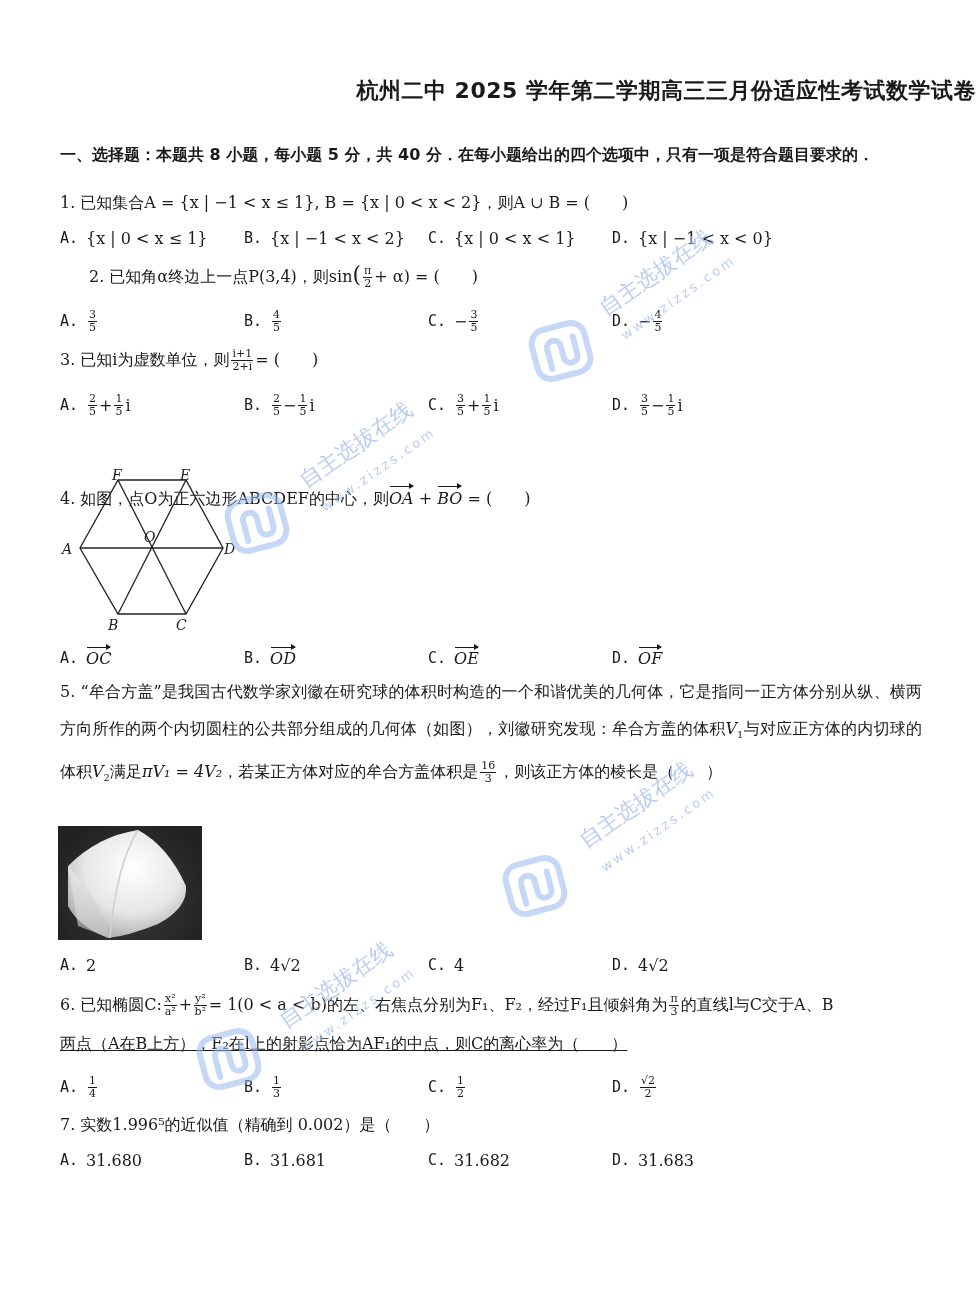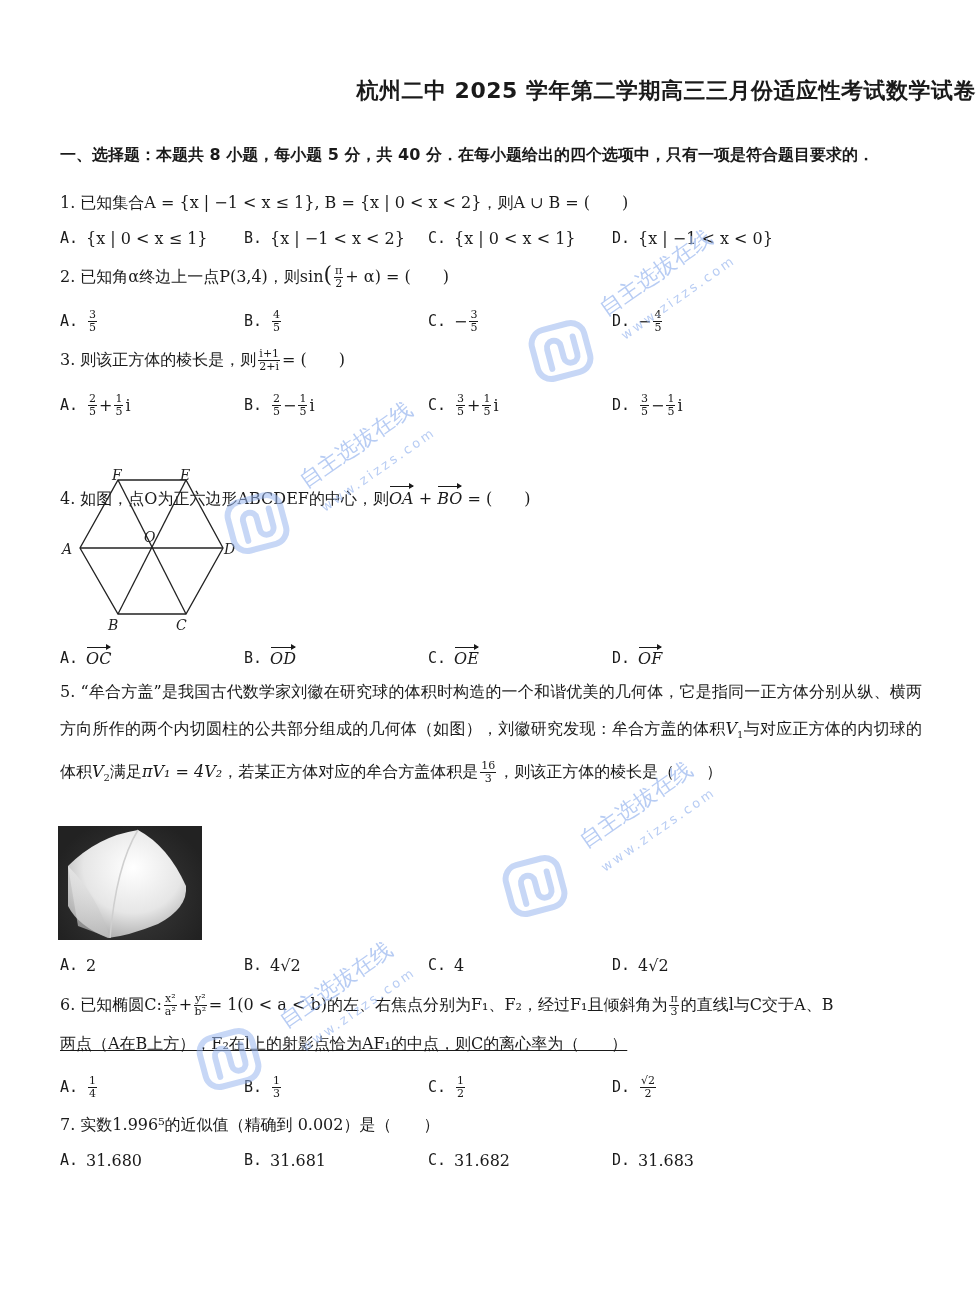--- a/index.html
+++ b/index.html
@@ -62,21 +62,21 @@
   <div class="opt o2">
       <span class="lbl">C.</span>
       <span>{x | 0 &lt; x &lt; 1}</span>
     </div>
   <div class="opt o3">
       <span class="lbl">D.</span>
       <span>{x | −1 &lt; x &lt; 0}</span>
     </div>
 </div>
 
-<div class="line" style="top:264px;">
+<div class="line" style="top:264px;margin-left:29px;">
   <span>2.</span>
   <span>已知角α终边上一点P(3,4)，则sin</span><span style="font-size:22px;">(</span><span class="frac">
       <span class="num">π</span>
       <span>2</span>
     </span><span>+ α) = (　　)</span>
 </div>
 <div class="opts" style="top:306px;">
   <div class="opt o0">
       <span class="lbl">A.</span>
       <span></span>
@@ -106,21 +106,21 @@
       <span>−</span>
       <span class="frac">
         <span class="num">4</span>
         <span>5</span>
       </span>
     </div>
 </div>
 
 <div class="line" style="top:348px;">
   <span>3.</span>
-  <span>则该正方体的棱长是，则</span><span class="frac">
+  <span>已知i为虚数单位，则</span><span class="frac">
       <span class="num">i+1</span>
       <span>2+i</span>
     </span><span>= (　　)</span>
 </div>
 <div class="opts" style="top:390px;">
   <div class="opt o0">
       <span class="lbl">A.</span>
       <span class="frac">
         <span class="num">2</span>
         <span>5</span>

